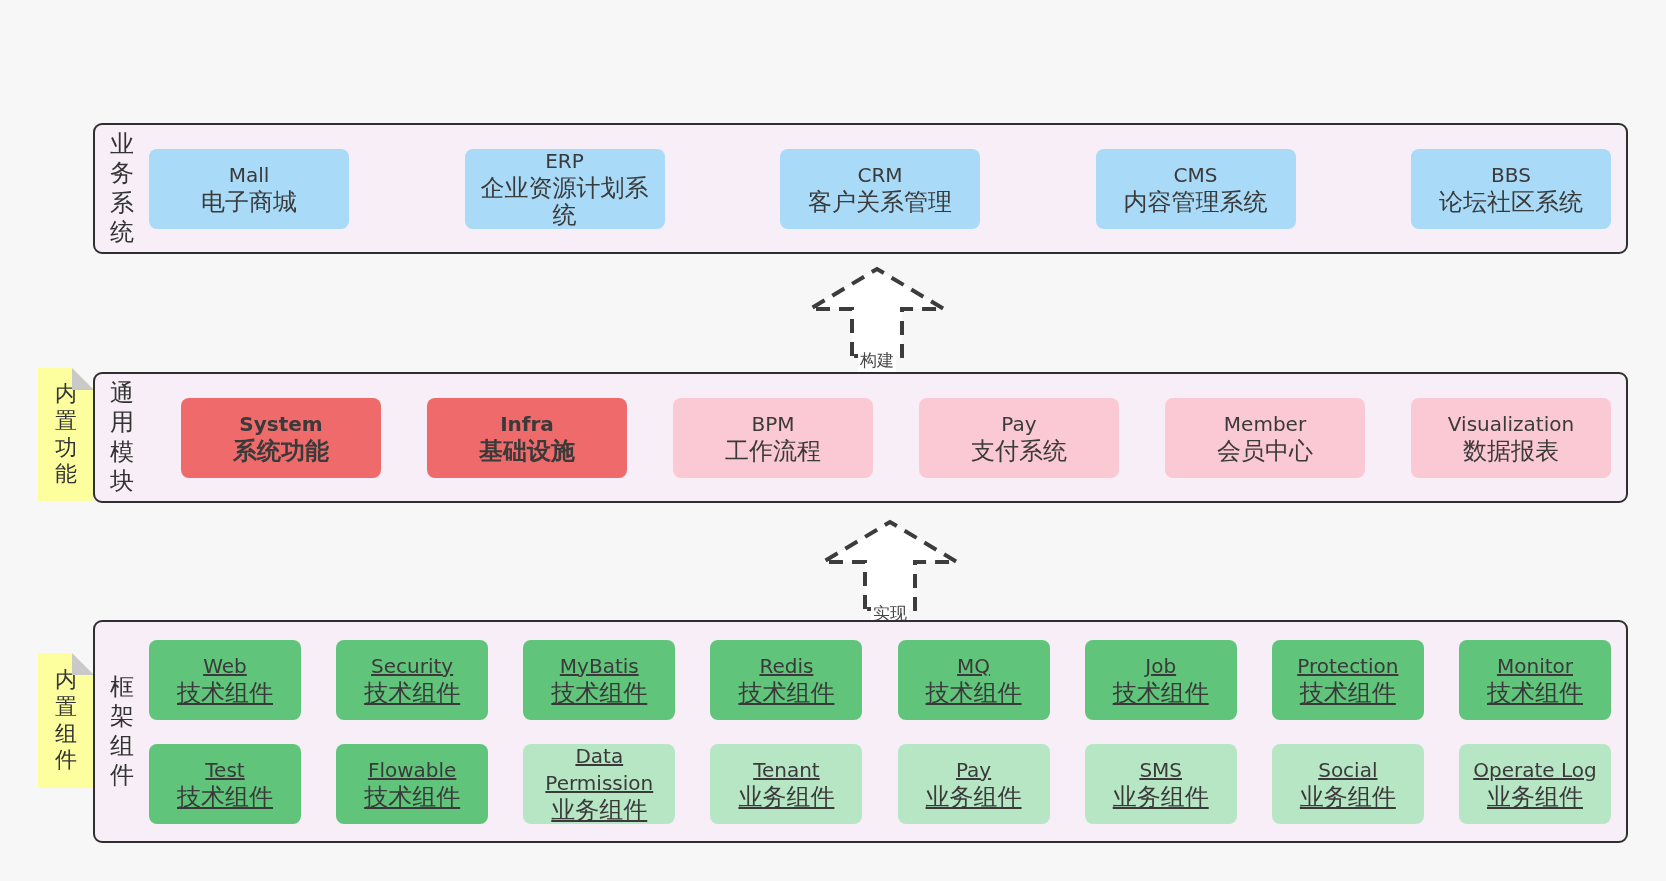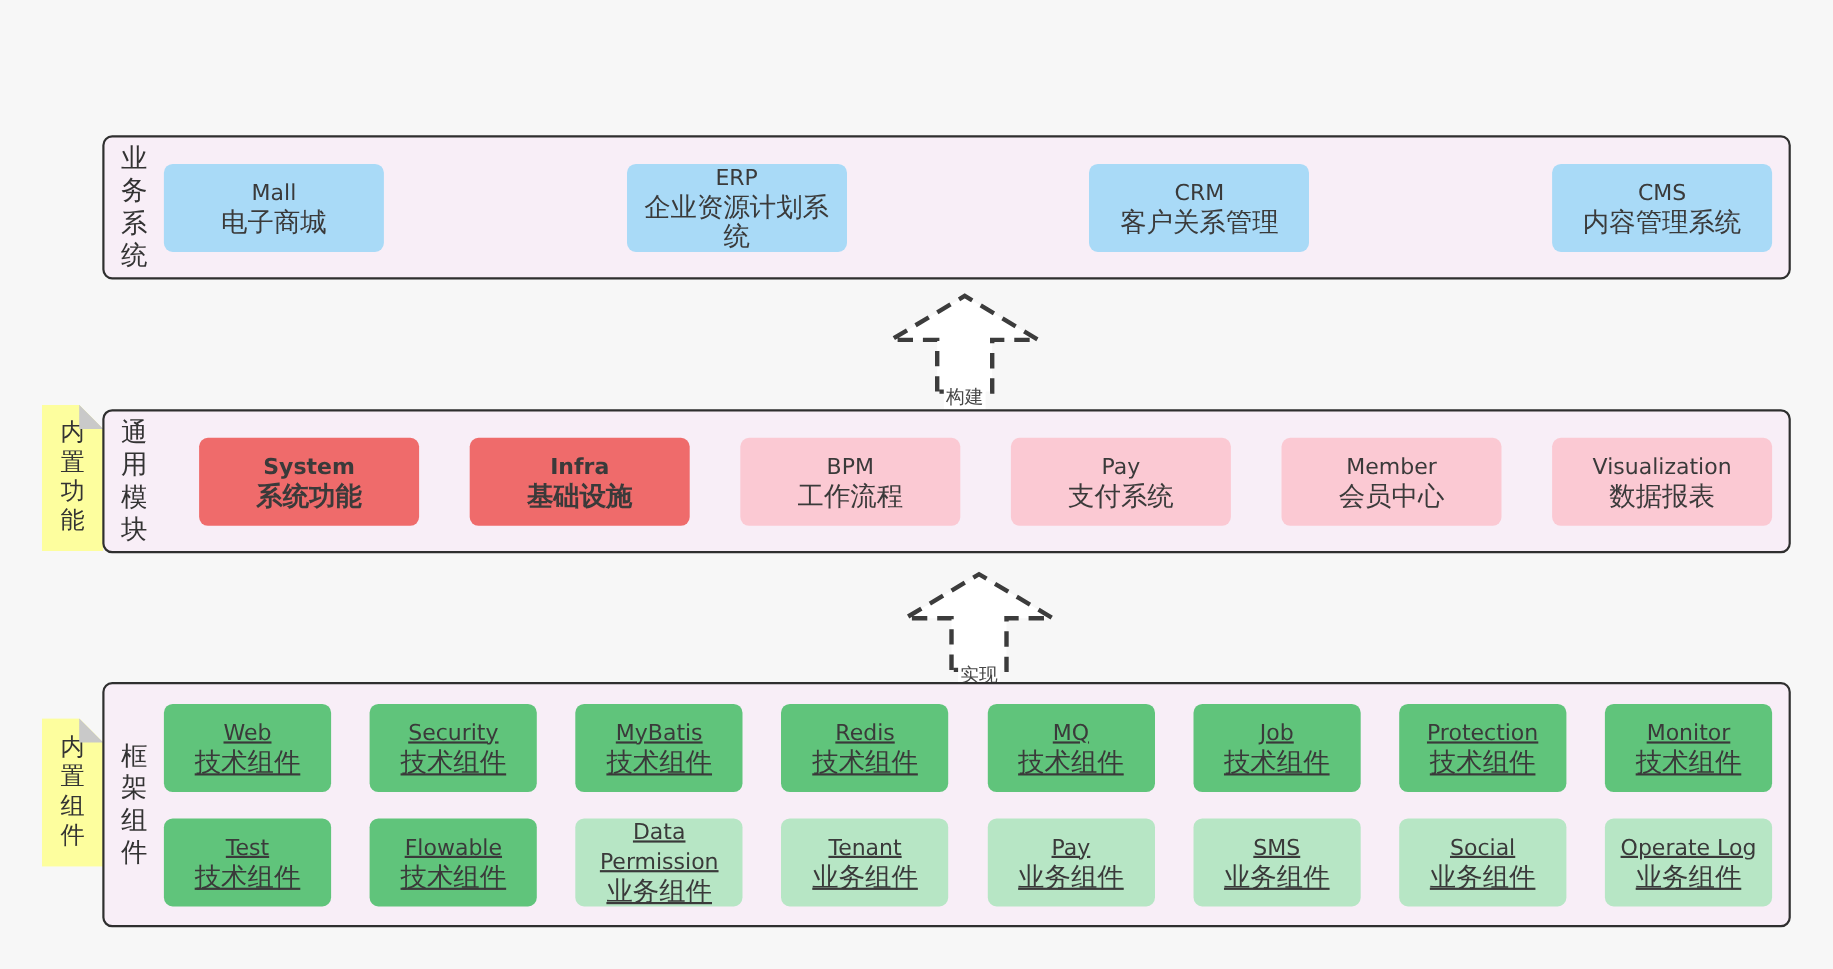--- a/index.html
+++ b/index.html
@@ -88,20 +88,24 @@
       <div class="sub">企业资源计划系统</div>
     </div>
     <div class="box blue">
       <div>CRM</div>
       <div class="sub">客户关系管理</div>
     </div>
     <div class="box blue">
       <div>CMS</div>
       <div class="sub">内容管理系统</div>
     </div>
+    <div class="box blue">
+      <div>BBS</div>
+      <div class="sub">论坛社区系统</div>
+    </div>
   </div>
 </div>
 
 <div class="arrow" id="arrow1">
   <svg viewBox="0 0 142 96" width="142" height="96">
     <path d="M46 93 L46 46 L4 46 L71 6 L138 46 L96 46 L96 93 Z" fill="#ffffff" stroke="#3c3c3c" stroke-width="4" stroke-dasharray="14 9"></path>
   </svg>
   <div class="arrow-label">构建</div>
 </div>
 

